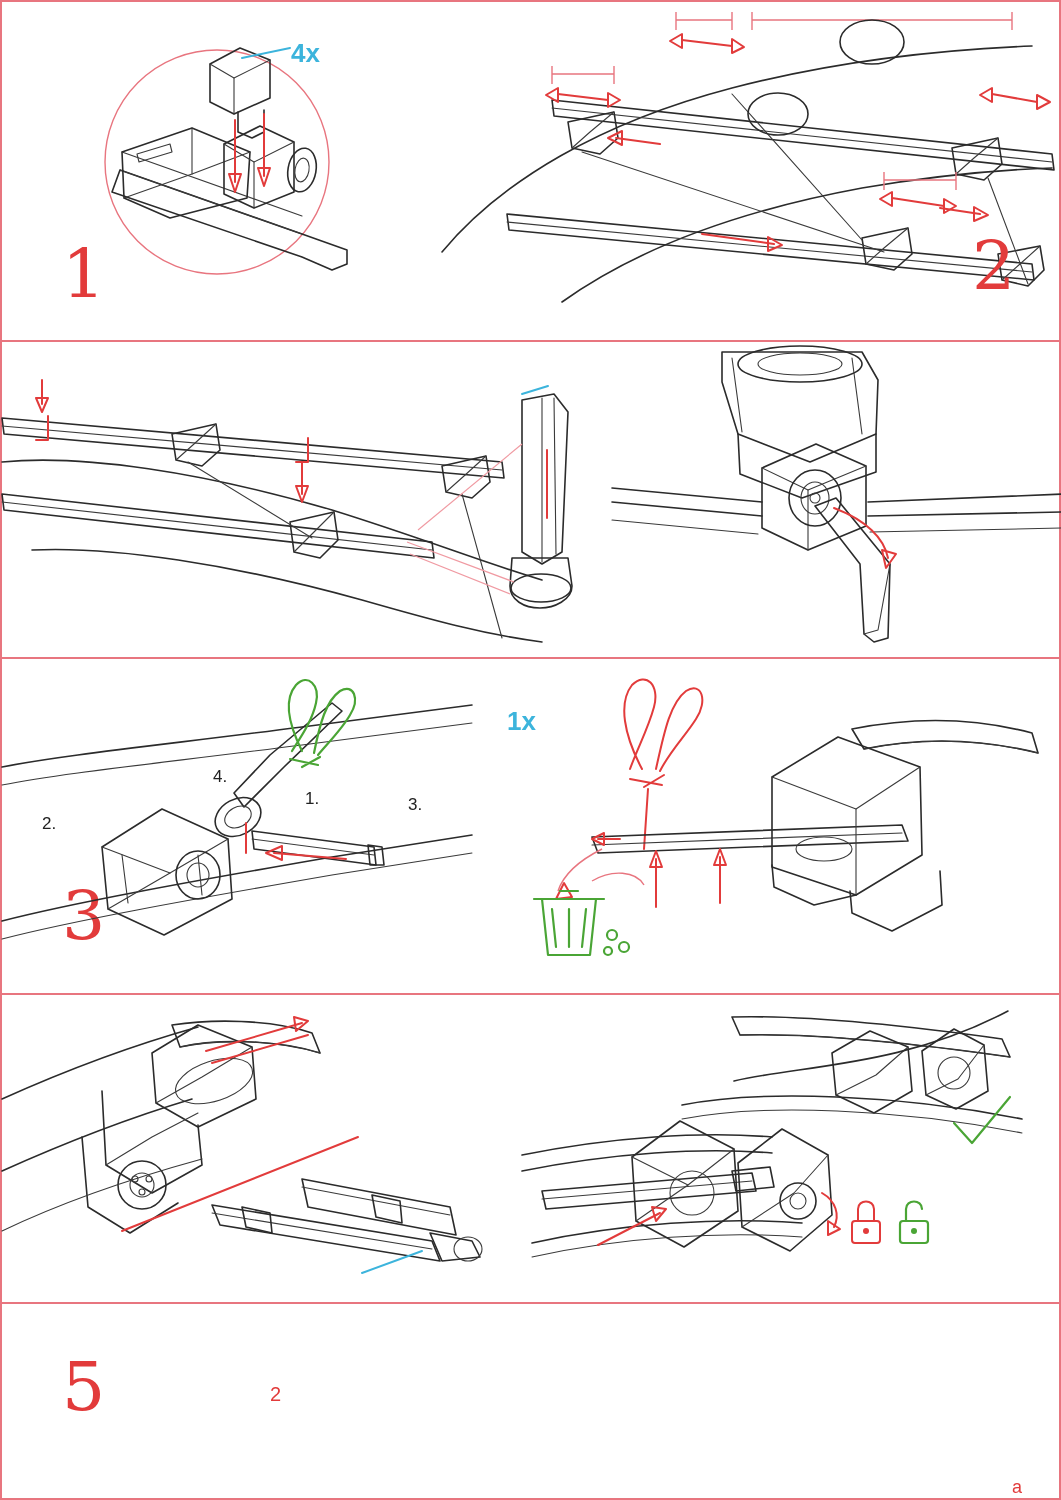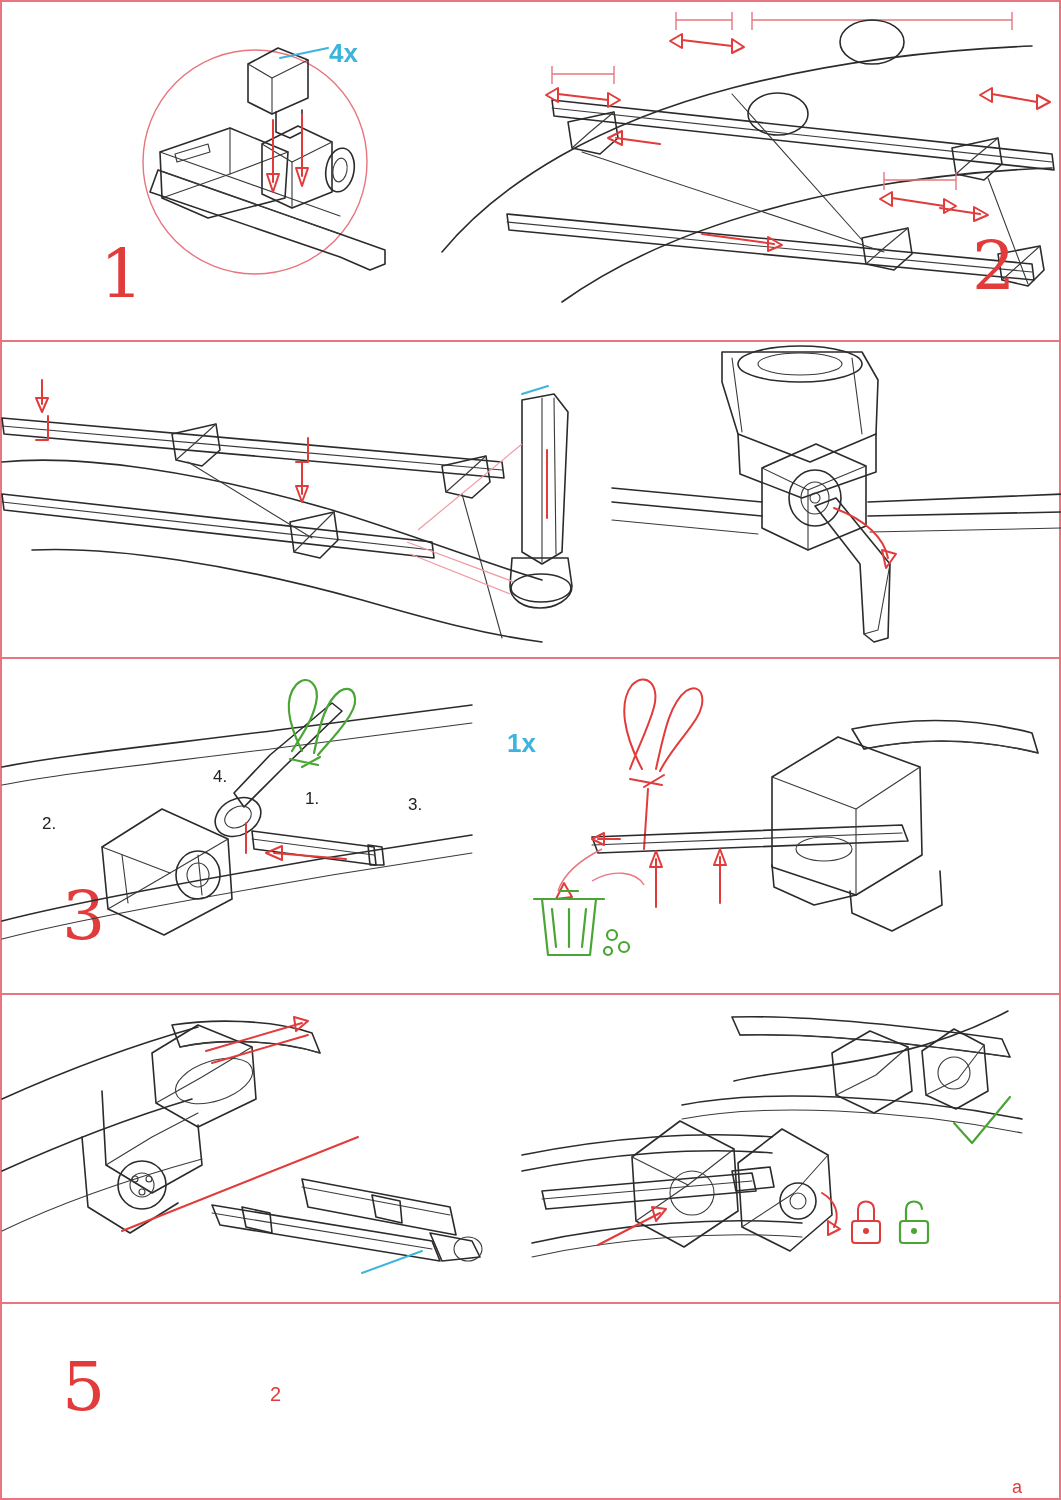--- a/index.html
+++ b/index.html
@@ -25,21 +25,21 @@
 </head>
 <body>
 
 <div class="sheet">
 
   <div class="divider" style="top:338px;"></div>
   <div class="divider" style="top:655px;"></div>
   <div class="divider" style="top:991px;"></div>
   <div class="divider" style="top:1300px;"></div>
 
-  <div class="panel" style="left:0;top:0;width:430px;height:336px;margin-left:38px;">
+  <div class="panel" style="left:0;top:0;width:430px;height:336px;">
     <svg width="430" height="338" viewBox="0 0 430 338">
       <circle cx="215" cy="160" r="112" class="redthin" stroke="#e23b3b" stroke-width="1.6"></circle>
 
       <path class="stroke" d="M110 190 L300 255 L330 268 L345 262 L345 248 L300 232 L118 168 Z"></path>
       <path class="stroke-thin" d="M118 168 L300 232"></path>
       <path class="stroke-thin" d="M120 150 L300 214"></path>
 
       <path class="stroke" d="M120 150 L122 196 L168 216 L245 196 L248 150 L190 126 Z"></path>
       <path class="stroke-thin" d="M122 196 L190 172 L248 150"></path>
       <path class="stroke-thin" d="M190 126 L190 172"></path>
@@ -163,21 +163,21 @@
       <path class="red" d="M300 120 L300 152"></path>
       <path class="red" fill="#e23b3b" d="M294 144 L306 144 L300 160 Z"></path>
       <path class="red" d="M306 96 L306 120 L294 120"></path>
 
       <path class="blue" d="M520 52 L546 44"></path>
     </svg>
     <div class="tiny-label" style="left:40px;top:472px;">2.</div>
     <div class="tiny-label" style="left:211px;top:425px;">4.</div>
     <div class="tiny-label" style="left:303px;top:447px;">1.</div>
     <div class="tiny-label" style="left:406px;top:453px;">3.</div>
-    <div class="callout" style="left:505px;top:386px;">1x</div>
+    <div class="callout" style="left:505px;top:364px;">1x</div>
     <div class="stepnum" style="left:60px;top:540px;">3</div>
   </div>
 
   <div class="panel" style="left:610px;top:340px;width:451px;height:315px;">
     <svg width="451" height="315" viewBox="0 0 451 315">
 
       <path class="stroke" d="M110 10 L250 10 L266 38 L264 92 L198 120 L126 92 L110 40 Z"></path>
       <path class="stroke-thin" d="M120 16 L130 90 M240 16 L250 92"></path>
       <ellipse cx="188" cy="22" rx="62" ry="18" class="stroke"></ellipse>
       <ellipse cx="188" cy="22" rx="42" ry="11" class="stroke-thin"></ellipse>

